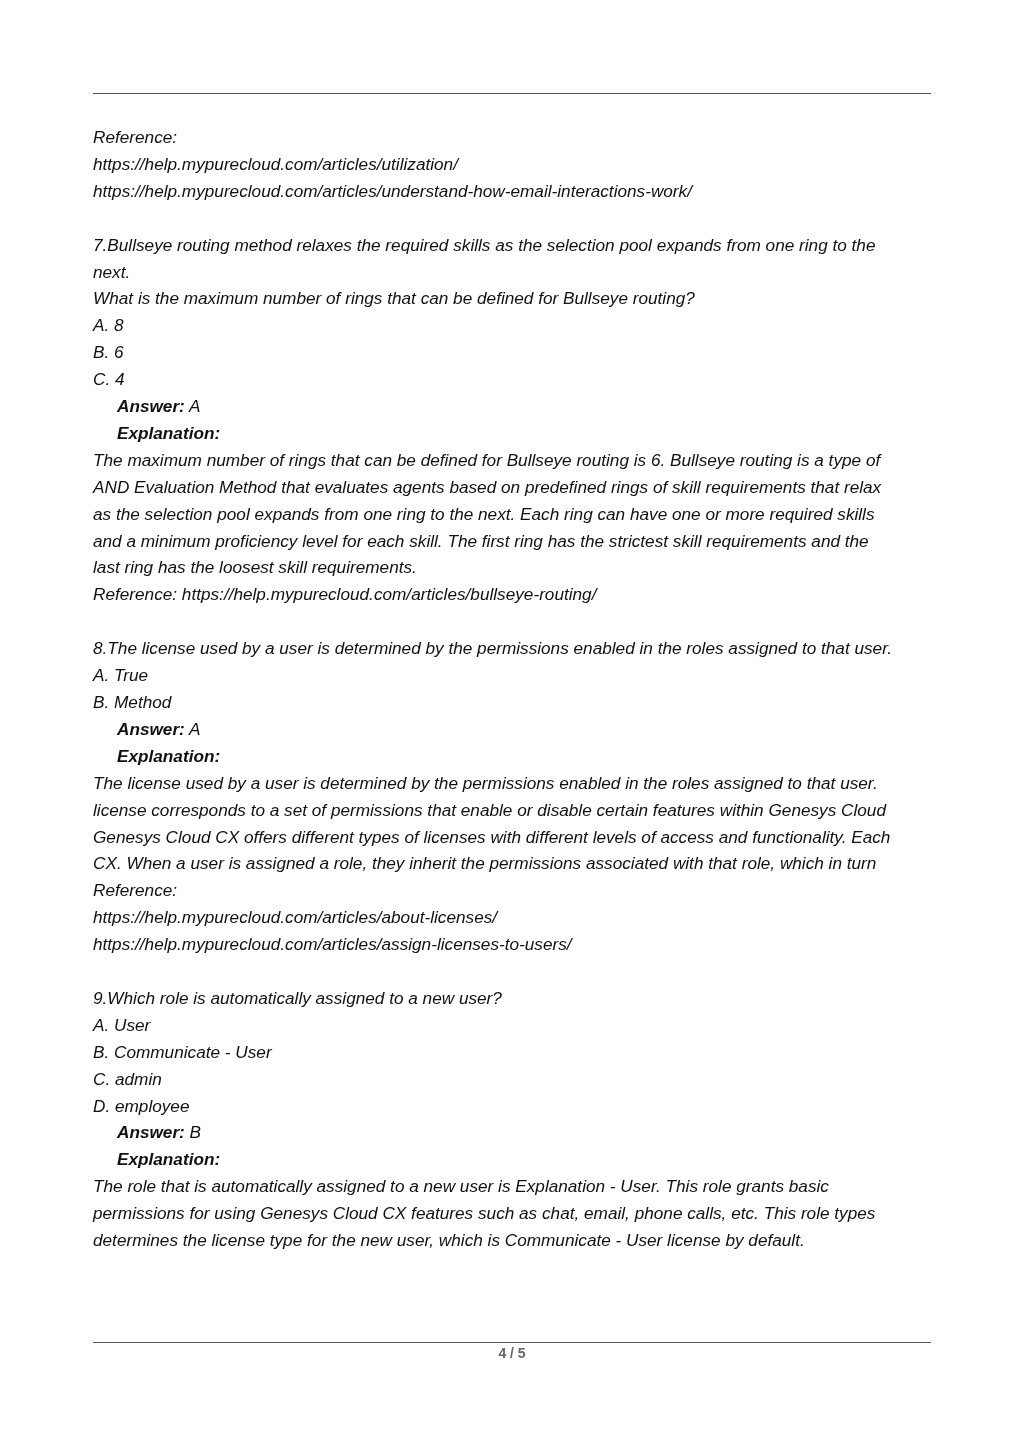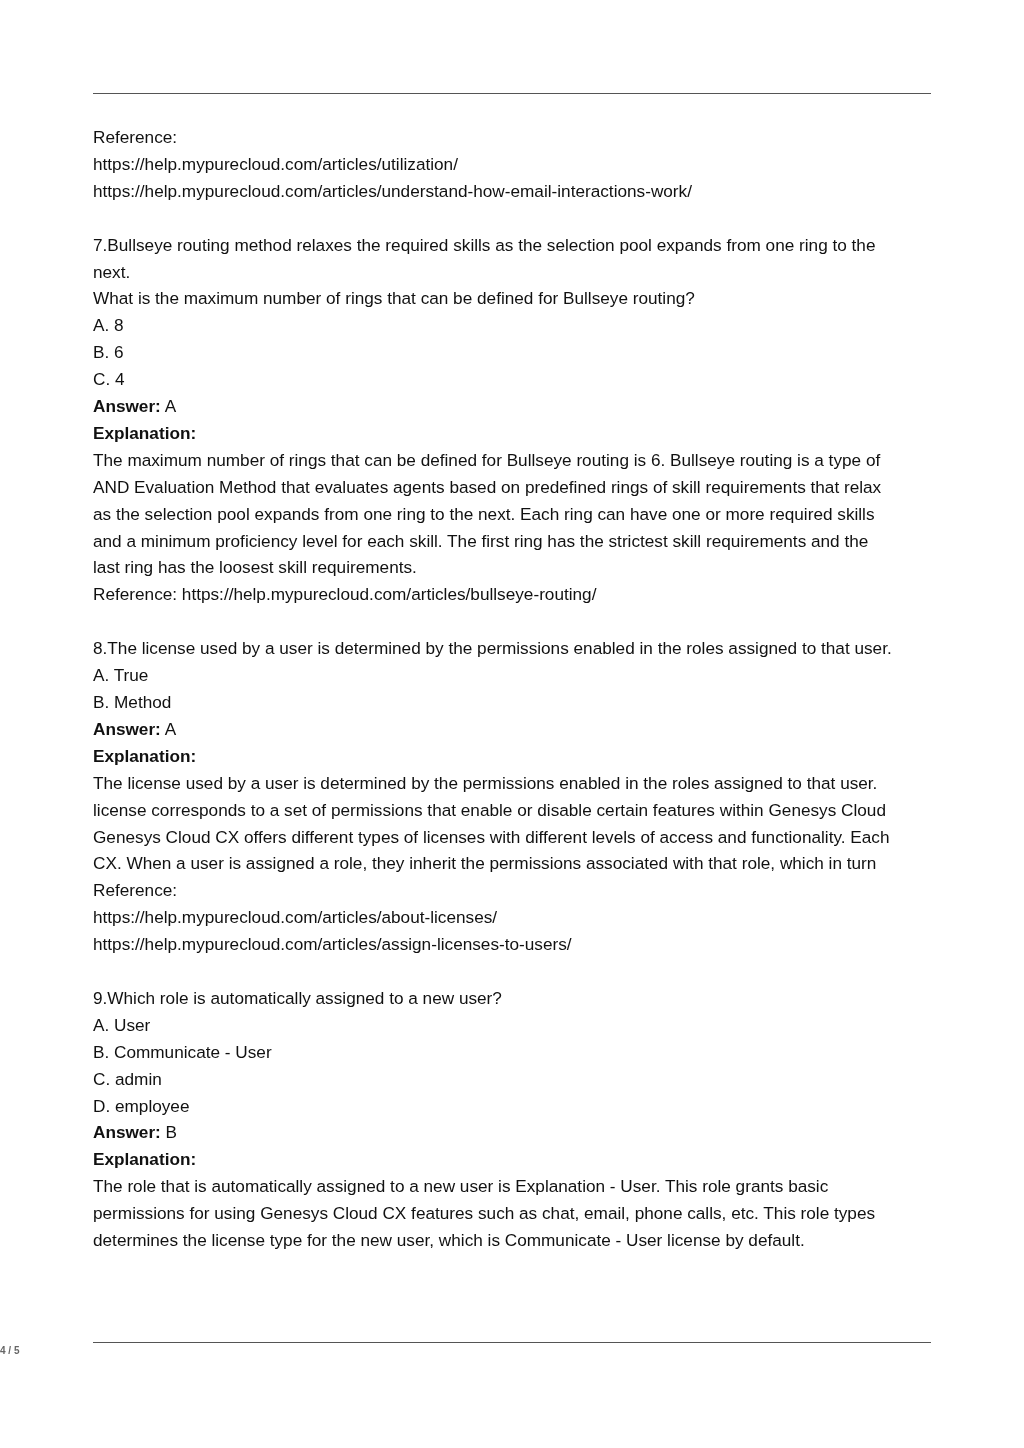--- a/index.html
+++ b/index.html
@@ -10,26 +10,26 @@
   .rule {
     position: absolute; left: 93px; width: 838px; height: 0;
     border-top: 1px solid #555555;
   }
   .rule.top { top: 93px; }
   .rule.bottom { top: 1342px; }
   .content {
     position: absolute; left: 93px; top: 124px; width: 845px;
     font-size: 17.2px; line-height: 26.9px;
   }
-  .line { display: block; white-space: nowrap; }
+  .line { display: block; white-space: nowrap; font-style: italic; }
   .gap { display: block; height: 26.9px; }
-  .bold { font-weight: bold; }
+  .bold { font-weight: bold; margin-left: 24px; }
   .page-num {
-    position: absolute; top: 1345px; left: 0; width: 1024px; text-align: left;
-    font-size: 10px; font-weight: bold; color: #666666;
+    position: absolute; top: 1345px; left: 0; width: 1024px; text-align: center;
+    font-size: 14px; font-weight: bold; color: #666666;
   }
 </style>
 </head>
 <body>
 
 <div class="rule top"></div>
 
 <div class="content">
 
   <div>

